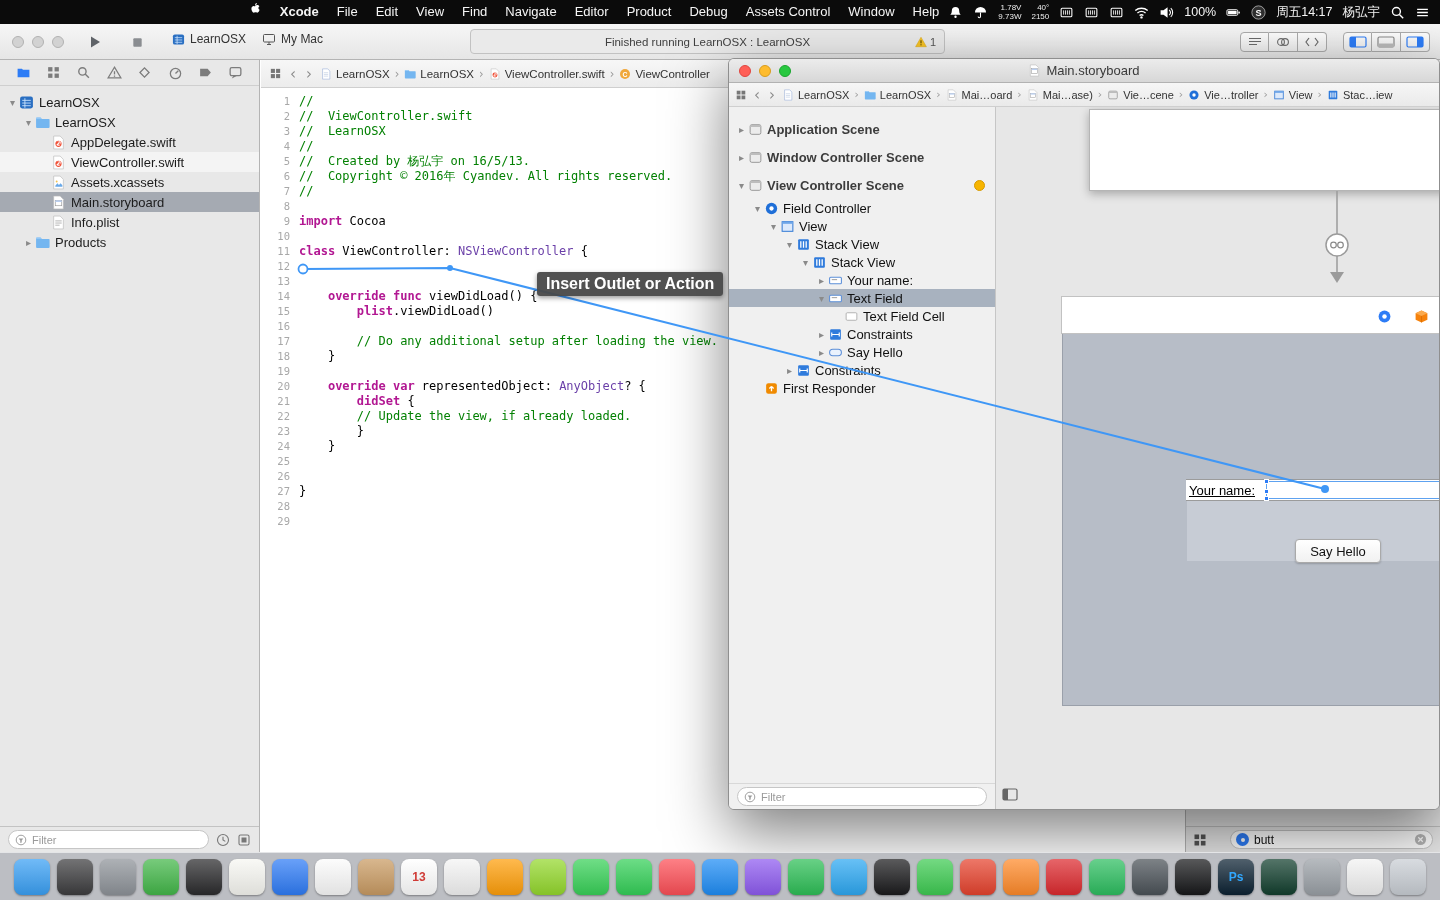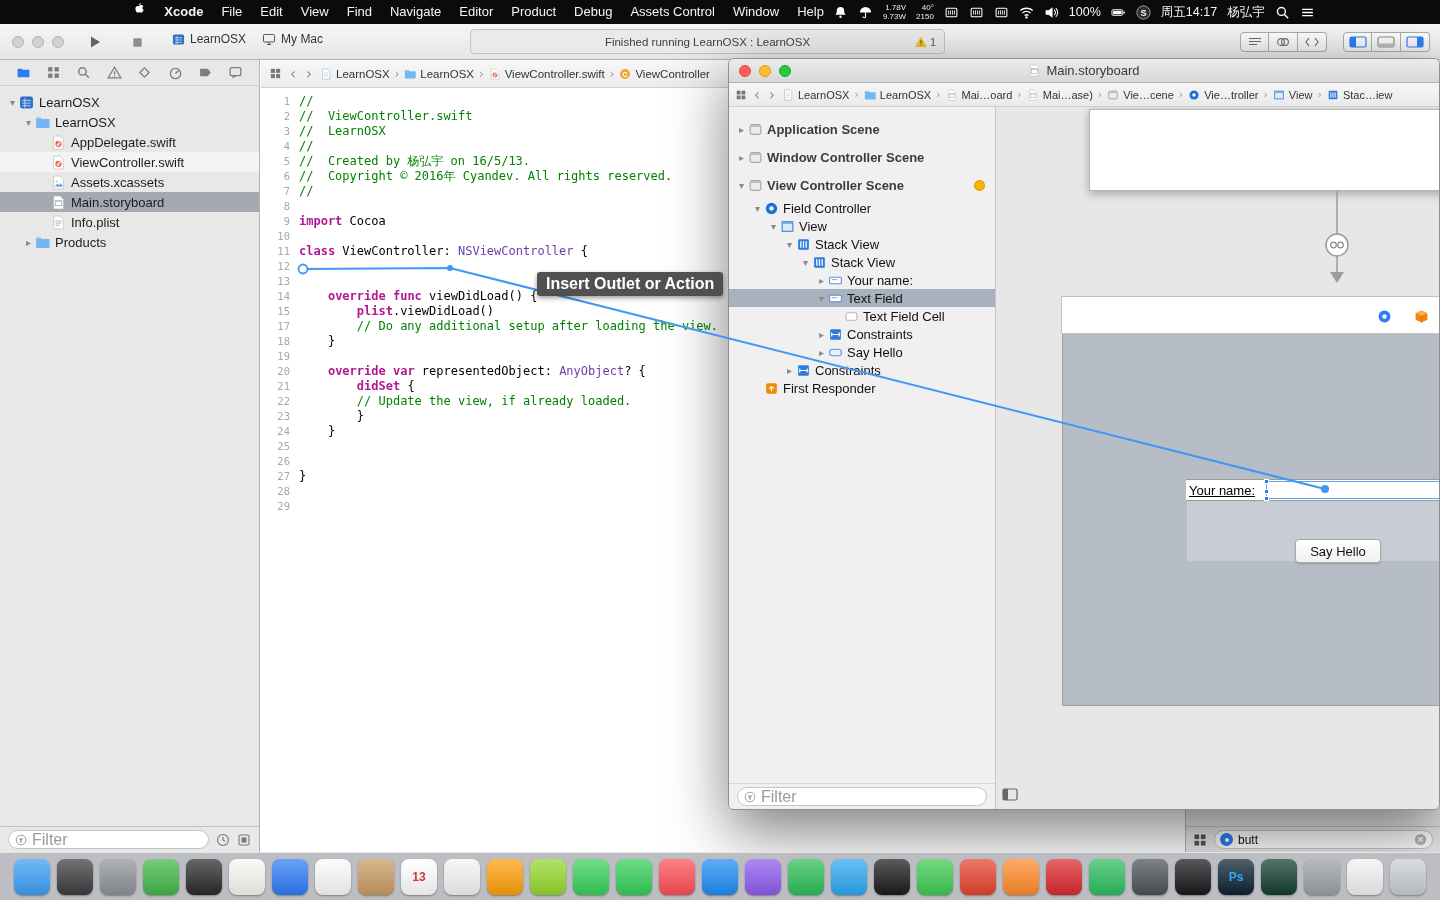--- a/index.html
+++ b/index.html
@@ -1,21 +1,21 @@
 <!DOCTYPE html>
 <html><head>
 <meta charset="utf-8">
 <style>
 *{margin:0;padding:0;box-sizing:border-box}
 html,body{width:1440px;height:900px;overflow:hidden;background:#3a3a3a;font-family:"Liberation Sans","DejaVu Sans",sans-serif}
 .icn{display:inline-flex;align-items:center;justify-content:center}
 .icn svg{width:100%;height:100%;display:block}
 
 
-.menubar{position:absolute;left:0;top:0;width:1440px;height:24px;background:#0b0b0b;color:#f5f5f5;display:flex;align-items:center;justify-content:center;font-size:13px;z-index:40;padding:0 8px}
+.menubar{position:absolute;left:0;top:0;width:1440px;height:24px;background:#0b0b0b;color:#f5f5f5;display:flex;align-items:center;justify-content:flex-end;font-size:13px;z-index:40;padding:0 8px}
 .mb-left{display:flex;align-items:center;height:100%}
 .mb-left .mi{padding:0 9px;line-height:24px;white-space:nowrap}
 .mi.app{font-weight:bold}
 .mb-right{display:flex;align-items:center;gap:10px;padding-right:2px}
 .mb-right .mst{width:15px;height:15px;display:inline-flex}
 .stack2{display:flex;flex-direction:column;align-items:flex-end;font-size:8px;line-height:9px;color:#eee}
 .mtxt{font-size:12.5px;white-space:nowrap}
 
 
 .window{position:absolute;left:0;top:24px;width:1440px;height:828px;background:#fff}
@@ -44,39 +44,39 @@
 .ntab.active{color:#2d7cf6}
 .nav-tree{position:absolute;top:26px;left:0;right:0;padding-top:6px;font-size:13px;color:#1c1c1c}
 .trow{display:flex;align-items:center;height:20px;white-space:nowrap}
 .trow .disc{width:13px;font-size:10px;color:#8a8a8a;text-align:center;font-family:"DejaVu Sans",sans-serif}
 .trow .icn{width:15px;height:15px;margin-right:5px}
 .trow.sel{background:#a5aab2}
 .trow.lite{background:#f4f4f4}
 .nav-filter{position:absolute;left:0;right:0;bottom:0;height:26px;border-top:1px solid #c3c3c3;background:#e8e8e8;display:flex;align-items:center;padding:0 8px;gap:7px}
 .filter-field{flex:1;height:19px;background:#fff;border:1px solid #c6c6c6;border-radius:10px;display:flex;align-items:center;padding:0 6px;gap:5px}
 .filter-field .icn{width:12px;height:12px}
-.ph{font-size:16px;color:#9a9a9a}
+.ph{font-size:11px;color:#9a9a9a}
 .nfi{width:14px;height:14px;color:#777}
 
 
 .editor{position:absolute;left:261px;top:36px;width:924px;height:792px;background:#fff}
 .jumpbar{height:28px;background:linear-gradient(#f7f7f7,#ececec);border-bottom:1px solid #cfcfcf;display:flex;align-items:center;padding:0 8px;font-size:11.5px;color:#333;gap:6px;white-space:nowrap;overflow:hidden}
 .chev{color:#8a8a8a;font-size:15px;padding:0 2px;font-family:"DejaVu Sans",sans-serif}
 .crumb{display:inline-flex;align-items:center;gap:4px}
 .crumb .icn{width:12px;height:12px}
 .sep{color:#9b9b9b;padding:0 1px;font-family:"DejaVu Sans",sans-serif}
 .code{position:absolute;left:0;top:28px;right:0;bottom:0;padding-top:6px;background:#fff}
 .cl{display:flex;height:15px;line-height:15px}
 .cl .g{width:38px;text-align:right;padding-right:9px;color:#a8a8a8;font-size:10.5px;font-family:"DejaVu Sans Mono",monospace}
 .cl pre{margin:0;font-family:"DejaVu Sans Mono",monospace;font-size:12px;white-space:pre;line-height:15px}
 .tk-p{color:#000}.tk-c{color:#038103}.tk-k{color:#b21792;font-weight:bold}.tk-t{color:#6a3fa8}
 
 
 .utilities{position:absolute;left:1185px;top:36px;width:255px;height:792px;background:#e8e8e8;border-left:1px solid #b4b4b4}
-.librarybar{position:absolute;left:0;right:0;bottom:0;height:26px;border-top:1px solid #c3c3c3;display:flex;align-items:center;padding:0 7px;gap:7px}
+.librarybar{position:absolute;left:0;right:0;bottom:0;height:26px;border-top:1px solid #c3c3c3;display:flex;align-items:center;padding:0 7px;gap:23px}
 .lib-grid{width:14px;height:14px;color:#555}
 .lib-field{flex:1;height:19px;background:#fff;border:1px solid #c6c6c6;border-radius:10px;display:flex;align-items:center;padding:0 5px;gap:5px;font-size:12px;color:#111}
 .lib-dot{width:13px;height:13px;border-radius:50%;background:#2d7cf6;position:relative;flex:0 0 auto}
 .lib-dot::after{content:"";position:absolute;left:4.5px;top:4.5px;width:4px;height:4px;background:#fff;border-radius:50%}
 .lib-x{margin-left:auto;width:13px;height:13px;color:#9a9a9a}
 
 
 .sb-window{position:absolute;left:728px;top:58px;width:712px;height:752px;background:#f0f0f0;border:1px solid #8f8f8f;border-radius:6px;box-shadow:0 22px 60px rgba(0,0,0,.5);z-index:30;overflow:hidden}
 .sb-titlebar{height:24px;background:linear-gradient(#ececec,#d7d7d7);border-bottom:1px solid #b2b2b2;position:relative;display:flex;align-items:center;justify-content:center;font-size:13px;color:#3a3a3a;gap:5px}
 .sb-lights{position:absolute;left:10px;top:6px;display:flex;gap:8px}
@@ -580,20 +580,24 @@
           <span class="g">13</span>
           <pre></pre>
         </div>
         <div class="cl">
           <span class="g">14</span>
           <pre><span class="tk-p">    </span><span class="tk-k">override</span><span class="tk-p"> </span><span class="tk-k">func</span><span class="tk-p"> viewDidLoad() {</span></pre>
         </div>
         <div class="cl">
           <span class="g">15</span>
           <pre><span class="tk-p">        </span><span class="tk-k">plist</span><span class="tk-p">.viewDidLoad()</span></pre>
+        </div>
+        <div class="cl">
+          <span class="g">16</span>
+          <pre></pre>
         </div>
         <div class="cl">
           <span class="g">17</span>
           <pre><span class="tk-c">        // Do any additional setup after loading the view.</span></pre>
         </div>
         <div class="cl">
           <span class="g">18</span>
           <pre><span class="tk-p">    }</span></pre>
         </div>
         <div class="cl">

